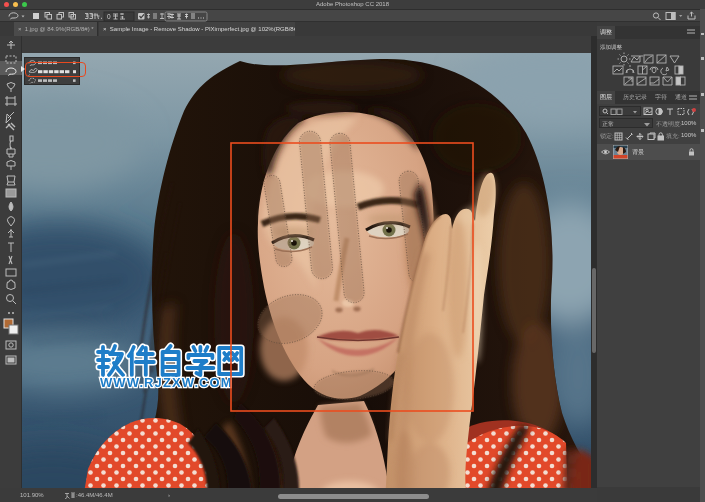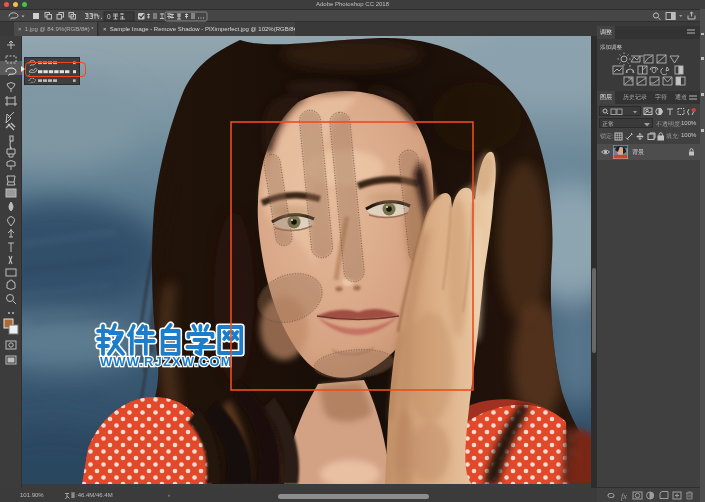--- a/index.html
+++ b/index.html
@@ -27,21 +27,21 @@
 .dropbox{position:absolute;background:#3a3a3a;border:1px solid #2c2c2c;font-size:6px;color:#bdbdbd;padding:1px 2px}
 #layerrow{position:absolute;left:0;width:103px;height:16px;background:#4d4d4d}
 #lbot{position:absolute;left:0;top:465px;width:103px;height:15px;background:#404040;border-top:1px solid #2f2f2f}
 #flyout{left:24px;top:57px;width:56px;height:28px;background:#3e3e3e;border:1px solid #2a2a2a;z-index:40}
 #fsel{left:25px;top:61.5px;width:61px;height:15px;border:1.5px solid #e8491f;border-radius:4px;z-index:41}
 .cjk{display:inline-block;vertical-align:middle}
 </style>
 </head>
 <body>
 <div id="app">
-  <div class="abs" id="canvas" style="left:22px;top:32px;width:575px;height:380px;background:#ec4899">
+  <div class="abs" id="canvas" style="left:22px;top:53px;width:575px;height:380px;background:#ec4899">
   <svg width="575" height="452" viewBox="0 0 575 452">
     <defs>
       <filter id="b14" x="-40%" y="-40%" width="180%" height="180%">
             <feGaussianBlur stdDeviation="14"></feGaussianBlur>
           </filter>
       <filter id="b6" x="-40%" y="-40%" width="180%" height="180%">
             <feGaussianBlur stdDeviation="6"></feGaussianBlur>
           </filter>
       <filter id="b3" x="-40%" y="-40%" width="180%" height="180%">
             <feGaussianBlur stdDeviation="3"></feGaussianBlur>
@@ -520,36 +520,20 @@
           <rect y="10" width="15" height="4" fill="#cf4428"></rect>
           <rect width="15" height="14" fill="none" stroke="#b5b5b5" stroke-width="1"></rect>
         </svg>
         <div class="ptext" style="left:35px;top:4px;color:#dedede">背景</div>
         <svg style="position:absolute;right:5px;top:4px" width="7" height="8" viewBox="0 0 7 8">
             <rect x="1" y="3.5" width="5" height="4" fill="#c2c2c2"></rect>
             <path d="M2,3.5 v-1.3 a1.5,1.5 0 0,1 3,0 v1.3" stroke="#c2c2c2" fill="none"></path>
           </svg>
       </div>
   </div>
-  <div id="lbot">
-    <svg width="103" height="15" viewBox="0 0 103 15">
-      <g stroke="#9e9e9e" fill="none">
-        <path d="M11,7.5 a2,2 0 0,1 2,-2 h2 a2,2 0 0,1 0,4 M17,7.5 a2,2 0 0,1 -2,2 h-2 a2,2 0 0,1 0,-4" stroke-width=".9"></path>
-        <text x="24" y="11" font-size="8" font-style="italic" fill="#9e9e9e" stroke="none" font-family="Liberation Serif">fx</text>
-        <rect x="36" y="4" width="9" height="7"></rect>
-            <circle cx="40.5" cy="7.5" r="2.2"></circle>
-        <circle cx="53" cy="7.5" r="3.5"></circle>
-            <path d="M53,4 v7 M53,4 a3.5,3.5 0 0,1 0,7" fill="#9e9e9e"></path>
-        <path d="M63,5 l2,-1.5 h6 v7 h-8 z"></path>
-        <rect x="76" y="4" width="8" height="7"></rect>
-            <path d="M80,5.5 v4 M78,7.5 h4"></path>
-        <path d="M89,5 h7 M90,5 v6 h5 v-6 M90.5,4 h4 M92,6.5 v3 M94,6.5 v3" stroke-width=".8"></path>
-      </g>
-    </svg>
-  </div>
   </div>
   <div class="abs" id="redge">
     <svg width="5" height="493" viewBox="0 0 5 493">
       <g fill="#bdbdbd">
         <rect x="1" y="24" width="3" height="2"></rect>
           <rect x="1" y="48" width="3" height="3"></rect>
           <rect x="1" y="84" width="3" height="3"></rect>
           <rect x="1" y="120" width="3" height="3"></rect>
       </g>
     </svg>

